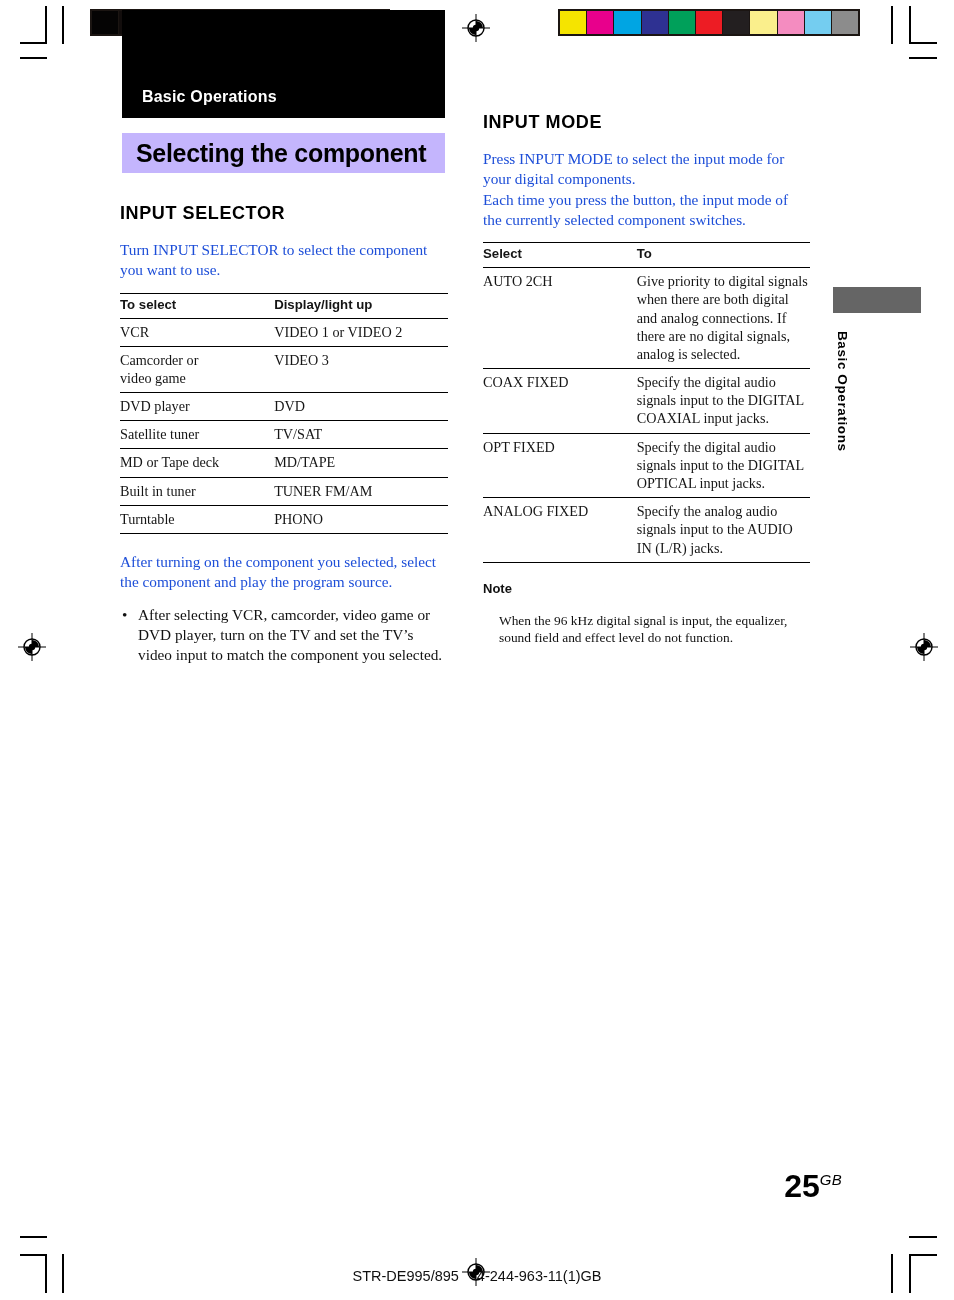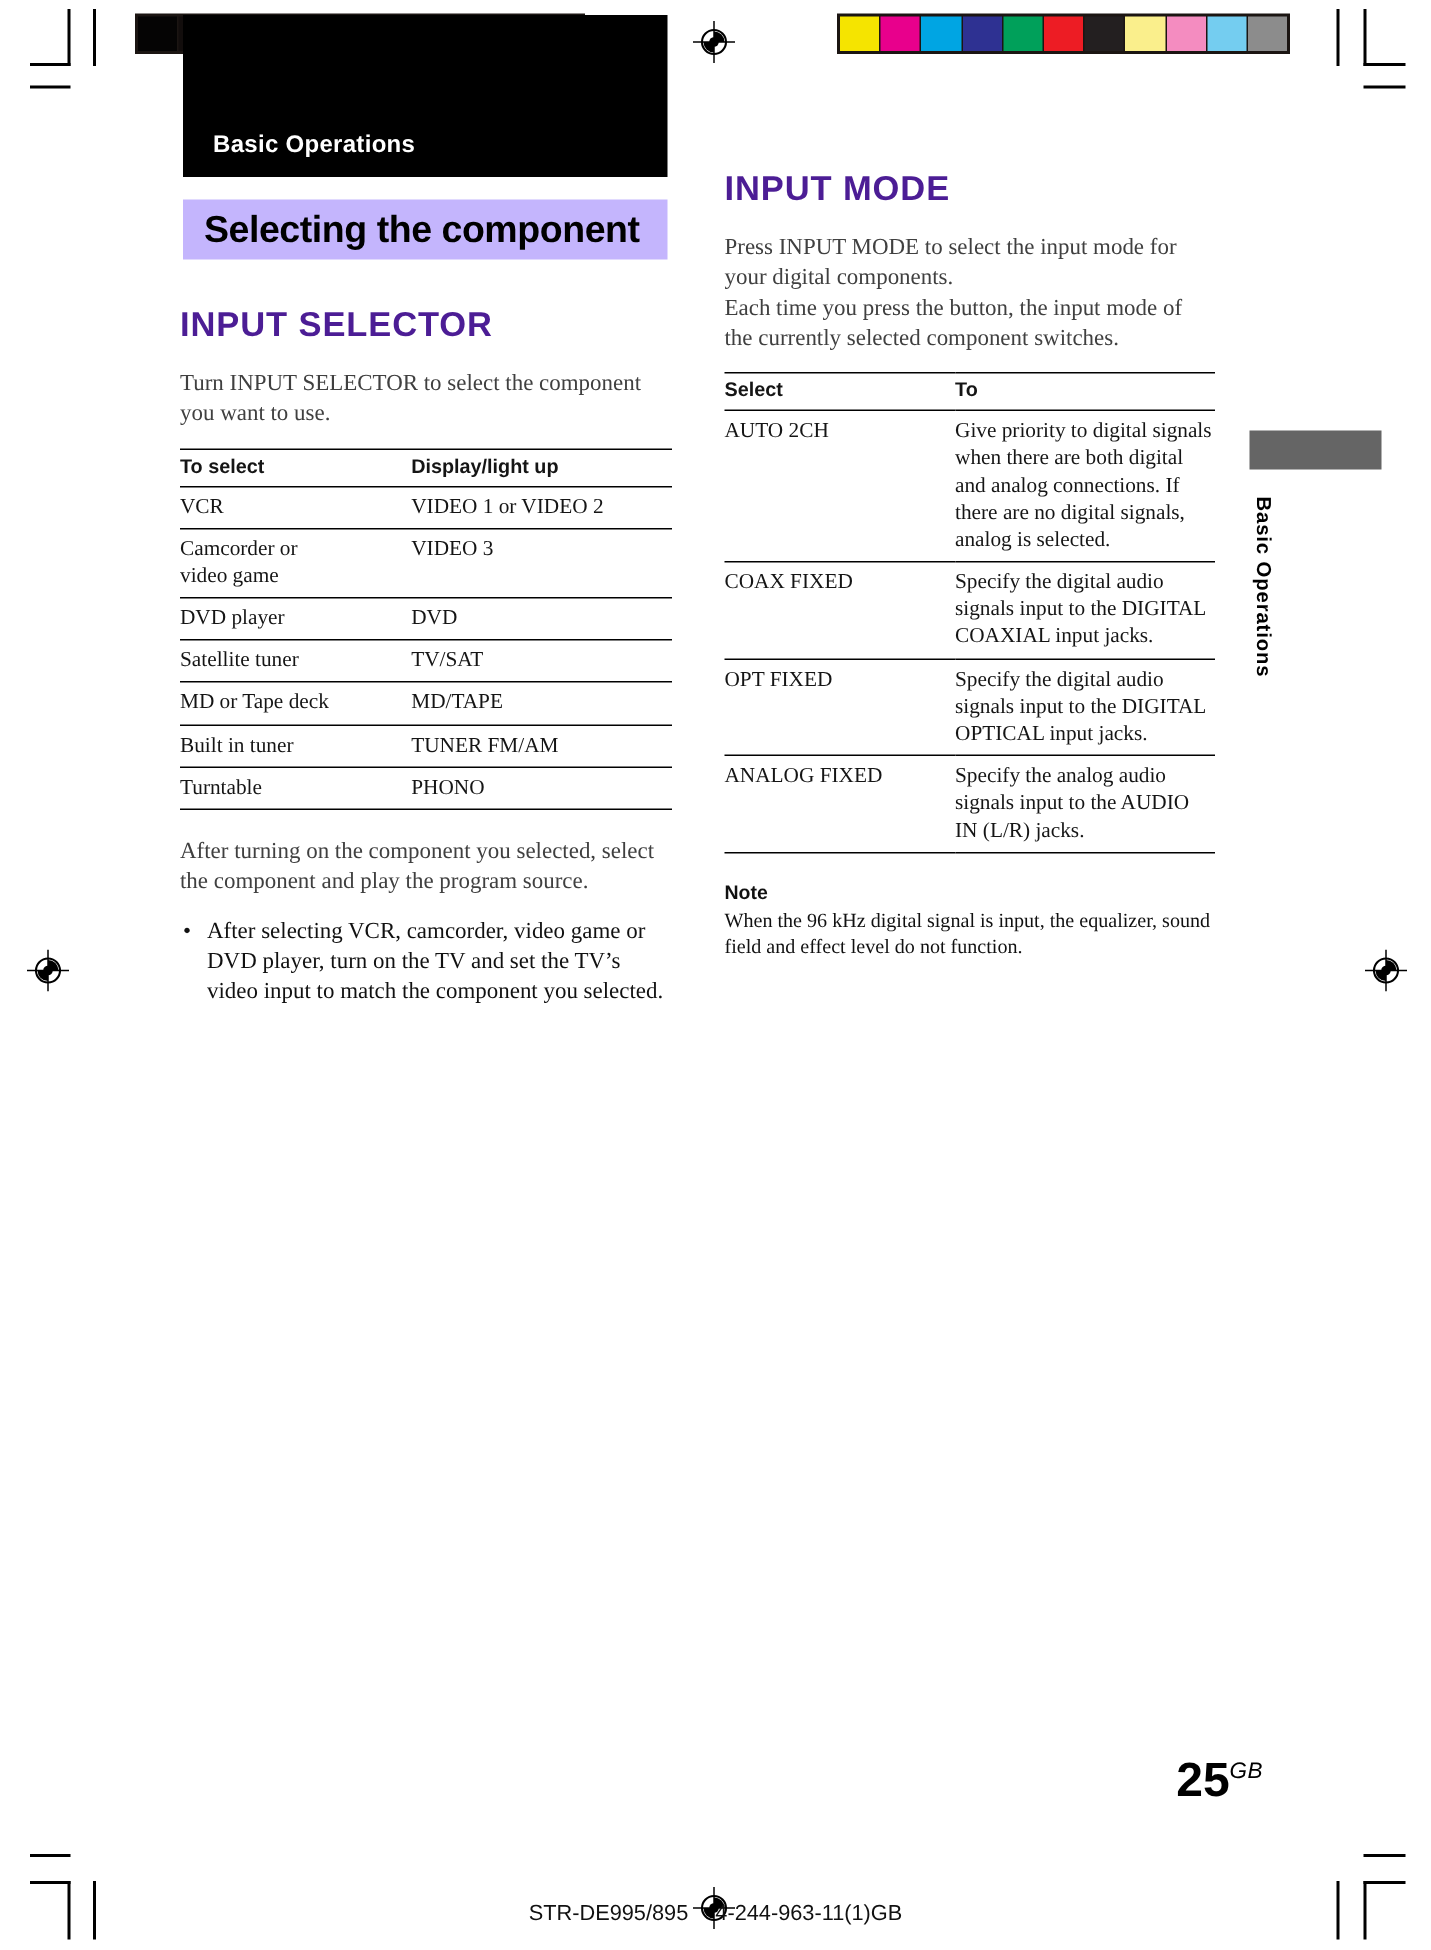--- a/index.html
+++ b/index.html
@@ -79,31 +79,31 @@
   }
 
   
   .col { position: absolute; top: 0; }
   .col-left  { left: 120px; width: 328px; }
   .col-right { left: 483px; width: 327px; }
 
   h2.section {
     font-family: "Liberation Sans", sans-serif;
     font-weight: bold;
-    font-size: 23px;
+    font-size: 18px;
     letter-spacing: .6px;
     margin: 0 0 16px 0;
-    color: #4c1d95;
+    color: #000000;
   }
 
   p.body {
     font-size: 15.3px;
     line-height: 1.33;
     margin: 0 0 12px 0;
-    color: #404040;
+    color: #1d4ed8;
   }
 
   
   table.doc {
     width: 100%;
     border-collapse: collapse;
     font-size: 14.2px;
     line-height: 1.28;
     color: #151515;
   }
@@ -147,21 +147,21 @@
 
   .note-head {
     font-family: "Liberation Sans", sans-serif;
     font-weight: bold;
     font-size: 13px;
     margin: 18px 0 3px 0;
   }
   .note-body {
     font-size: 13.4px;
     line-height: 1.3;
-    margin: 0;
+    margin: 16px;
   }
 
   .continued {
     margin-top: 28px;
     text-align: right;
     font-family: "Liberation Sans", sans-serif;
     font-weight: bold;
     font-size: 14.5px;
   }
   .continued span {

